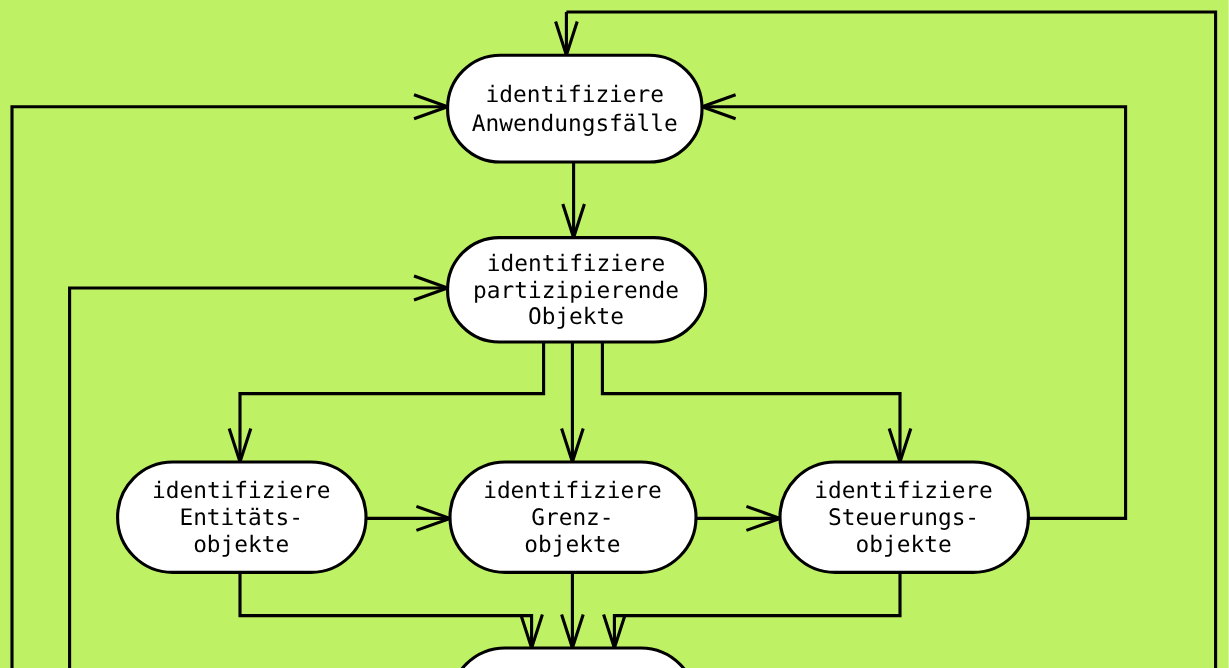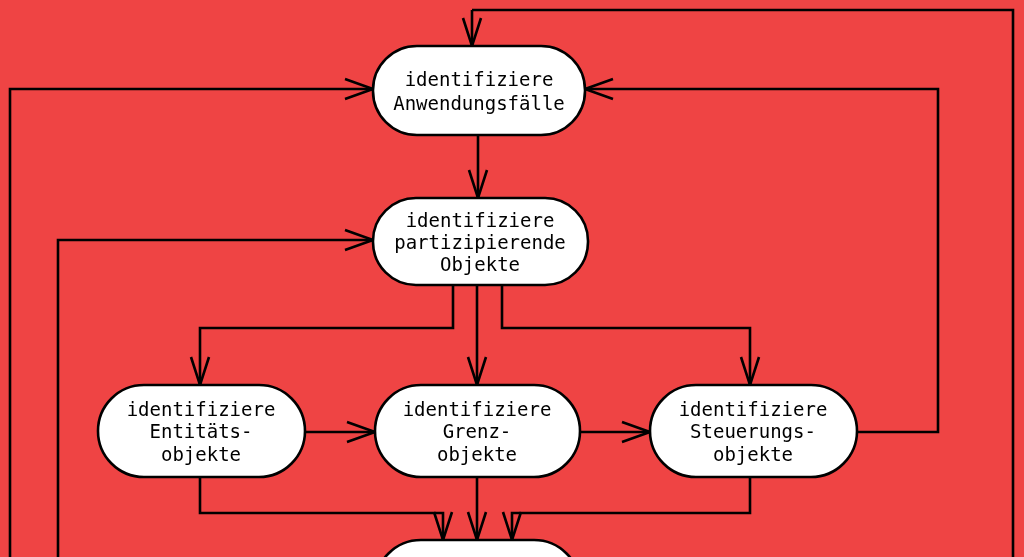--- a/index.html
+++ b/index.html
@@ -4,21 +4,21 @@
 <style>
   html, body {
     margin: 0;
     padding: 0;
     background: #ffffff;
   }
   #canvas {
     position: relative;
     width: 1024px;
     height: 557px;
-    background: #ef4444;
+    background: #bef264;
     overflow: hidden;
     font-family: "DejaVu Sans Mono", "Liberation Mono", monospace;
   }
   svg#diagram {
     position: absolute;
     left: 0;
     top: 0;
     width: 1024px;
     height: 557px;
     display: block;

